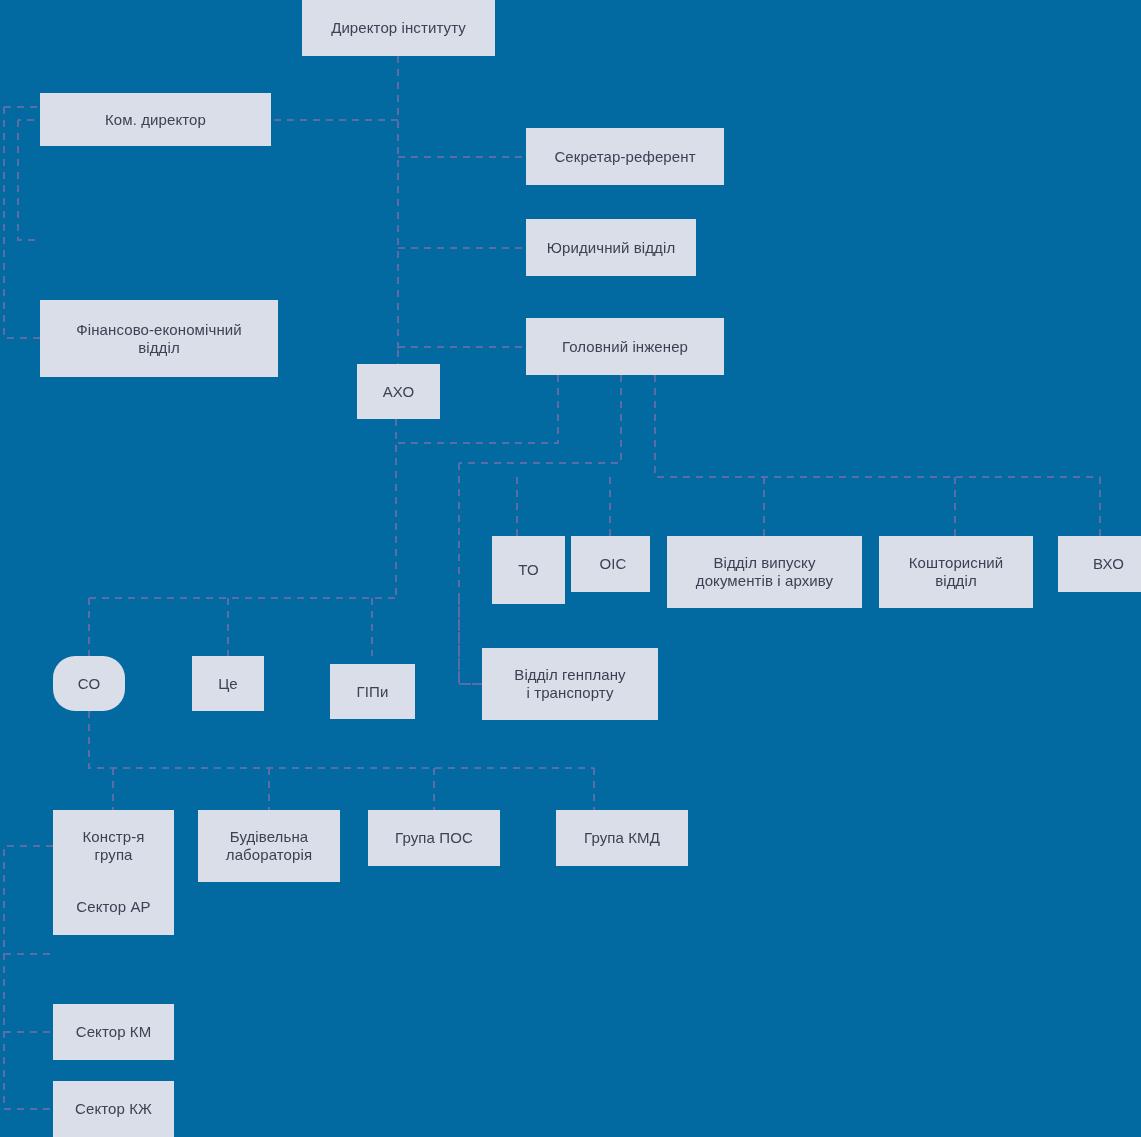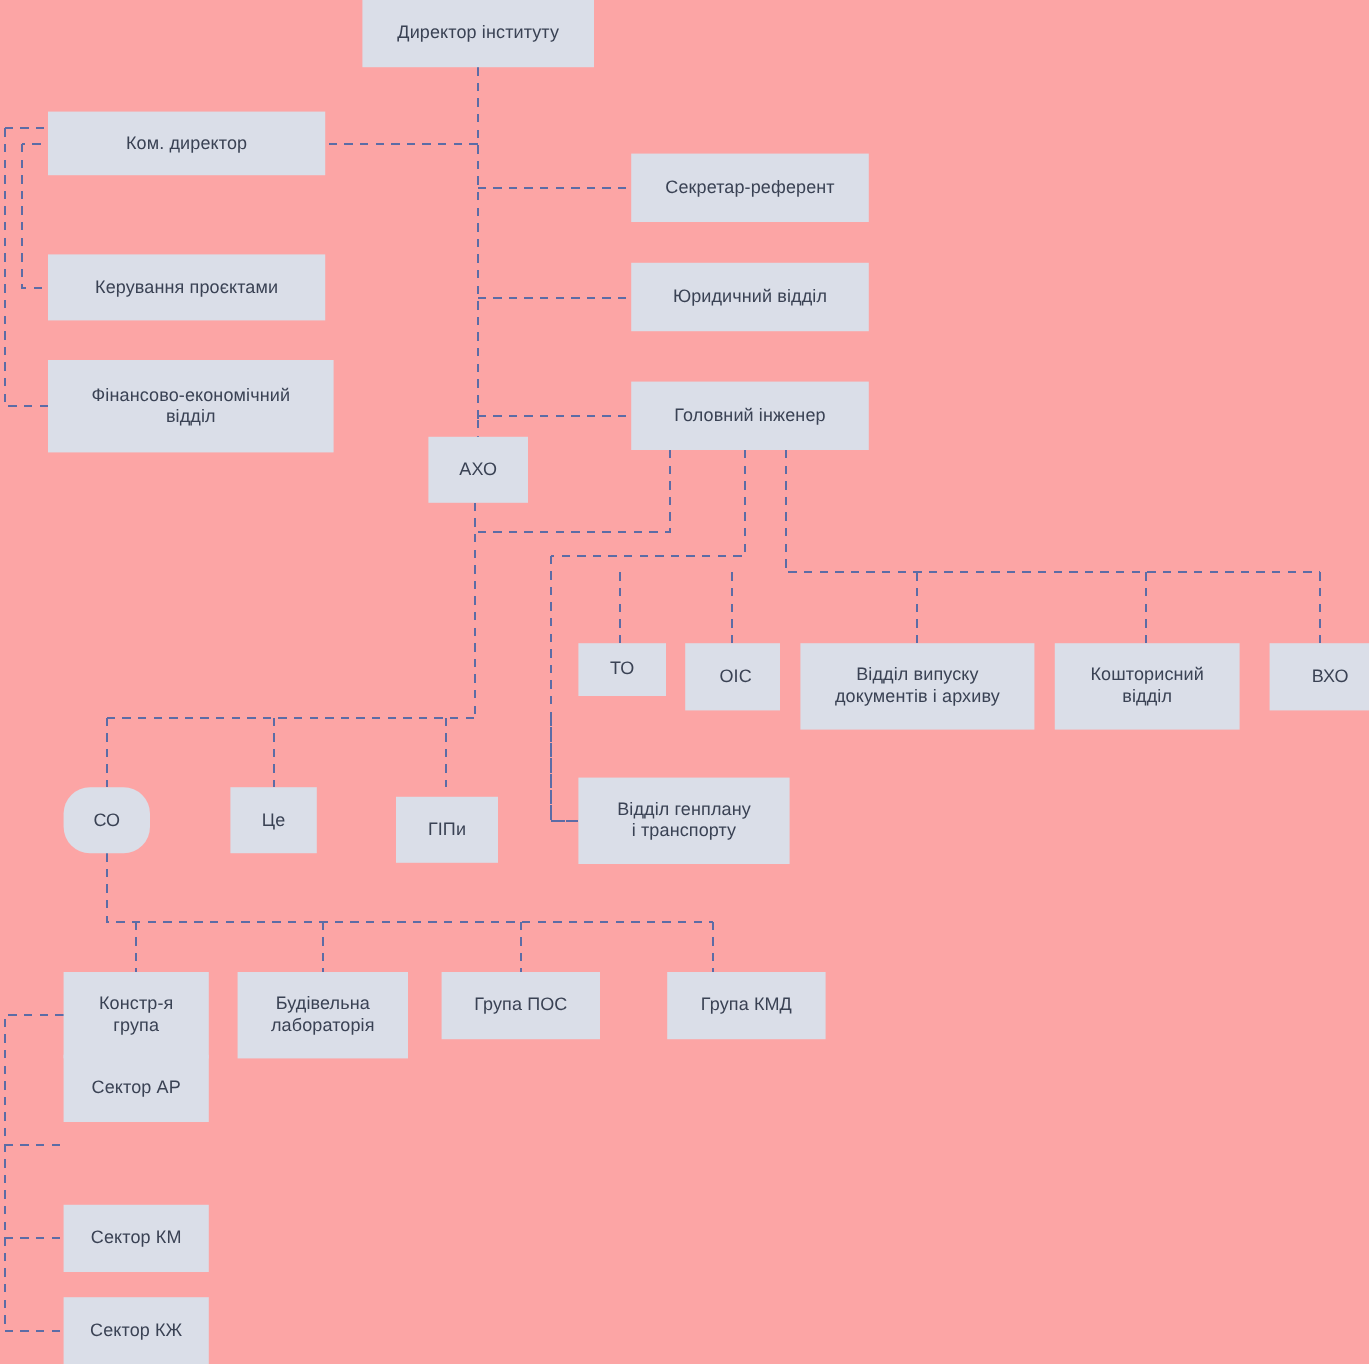--- a/index.html
+++ b/index.html
@@ -5,21 +5,21 @@
 <style>
   html, body {
     margin: 0;
     padding: 0;
     background: #000000;
   }
   #chart-root {
     position: relative;
     width: 1141px;
     height: 1137px;
-    background: #fca5a5;
+    background: #0369a1;
     overflow: hidden;
     font-family: "Liberation Sans", "DejaVu Sans", sans-serif;
   }
   #connector-layer {
     position: absolute;
     left: 0;
     top: 0;
     width: 1141px;
     height: 1137px;
     pointer-events: none;
@@ -84,27 +84,26 @@
       <path d="M 594 768 L 594 810" fill="none" stroke="#5c6ca6" stroke-width="1.6" stroke-dasharray="7 6" shape-rendering="crispEdges"></path>
       <path d="M 53 846 L 4 846 L 4 1109 L 53 1109" fill="none" stroke="#5c6ca6" stroke-width="1.6" stroke-dasharray="7 6" shape-rendering="crispEdges"></path>
       <path d="M 4 954 L 53 954" fill="none" stroke="#5c6ca6" stroke-width="1.6" stroke-dasharray="7 6" shape-rendering="crispEdges"></path>
       <path d="M 4 1032 L 53 1032" fill="none" stroke="#5c6ca6" stroke-width="1.6" stroke-dasharray="7 6" shape-rendering="crispEdges"></path>
     </svg>
 
   <div id="node-layer">
       <div class="node" style="left: 302px; top: 0px; width: 193px; height: 56px; background: rgb(218, 222, 232); color: rgb(58, 66, 84);">Директор інституту</div>
       <div class="node" style="left: 40px; top: 93px; width: 231px; height: 53px; background: rgb(218, 222, 232); color: rgb(58, 66, 84);">Ком. директор</div>
       <div class="node" style="left: 526px; top: 128px; width: 198px; height: 57px; background: rgb(218, 222, 232); color: rgb(58, 66, 84);">Секретар-референт</div>
-      <div class="node" style="left: 40px; top: 212px; width: 231px; height: 55px; background: rgb(218, 222, 232); color: rgb(58, 66, 84);">Керування проєктами</div>
-      <div class="node" style="left: 526px; top: 219px; width: 198px; height: 57px; background: rgb(218, 222, 232); color: rgb(58, 66, 84);">Юридичний відділ</div>
+      <div class="node" style="left: 526px; top: 219px; width: 170px; height: 57px; background: rgb(218, 222, 232); color: rgb(58, 66, 84);">Юридичний відділ</div>
       <div class="node" style="left: 40px; top: 300px; width: 238px; height: 77px; background: rgb(218, 222, 232); color: rgb(58, 66, 84);">Фінансово-економічний
 відділ</div>
       <div class="node" style="left: 526px; top: 318px; width: 198px; height: 57px; background: rgb(218, 222, 232); color: rgb(58, 66, 84);">Головний інженер</div>
       <div class="node" style="left: 357px; top: 364px; width: 83px; height: 55px; background: rgb(218, 222, 232); color: rgb(58, 66, 84);">АХО</div>
-      <div class="node" style="left: 482px; top: 536px; width: 73px; height: 44px; background: rgb(218, 222, 232); color: rgb(58, 66, 84);">ТО</div>
+      <div class="node" style="left: 492px; top: 536px; width: 73px; height: 68px; background: rgb(218, 222, 232); color: rgb(58, 66, 84);">ТО</div>
       <div class="node" style="left: 571px; top: 536px; width: 79px; height: 56px; background: rgb(218, 222, 232); color: rgb(58, 66, 84); padding-left: 13px;">ОІС</div>
       <div class="node" style="left: 667px; top: 536px; width: 195px; height: 72px; background: rgb(218, 222, 232); color: rgb(58, 66, 84);">Відділ випуску
 документів і архиву</div>
       <div class="node" style="left: 879px; top: 536px; width: 154px; height: 72px; background: rgb(218, 222, 232); color: rgb(58, 66, 84);">Кошторисний
 відділ</div>
       <div class="node" style="left: 1058px; top: 536px; width: 101px; height: 56px; background: rgb(218, 222, 232); color: rgb(58, 66, 84);">ВХО</div>
       <div class="node" style="left: 53px; top: 656px; width: 72px; height: 55px; background: rgb(218, 222, 232); color: rgb(58, 66, 84); border-radius: 22px;">СО</div>
       <div class="node" style="left: 192px; top: 656px; width: 72px; height: 55px; background: rgb(218, 222, 232); color: rgb(58, 66, 84);">Це</div>
       <div class="node" style="left: 330px; top: 664px; width: 85px; height: 55px; background: rgb(218, 222, 232); color: rgb(58, 66, 84);">ГІПи</div>
       <div class="node" style="left: 482px; top: 648px; width: 176px; height: 72px; background: rgb(218, 222, 232); color: rgb(58, 66, 84);">Відділ генплану

